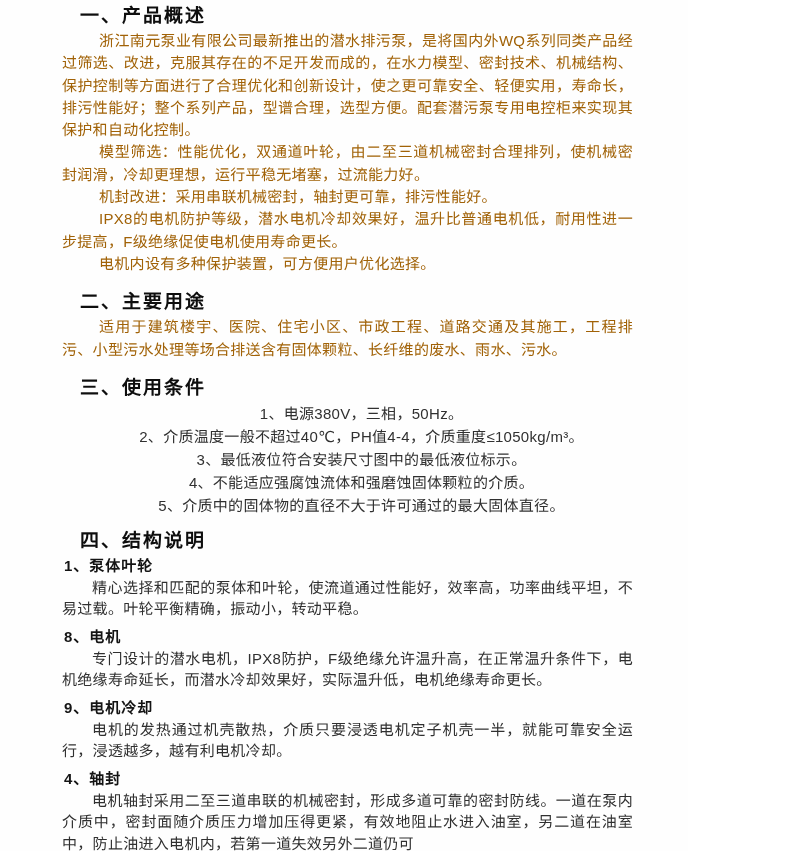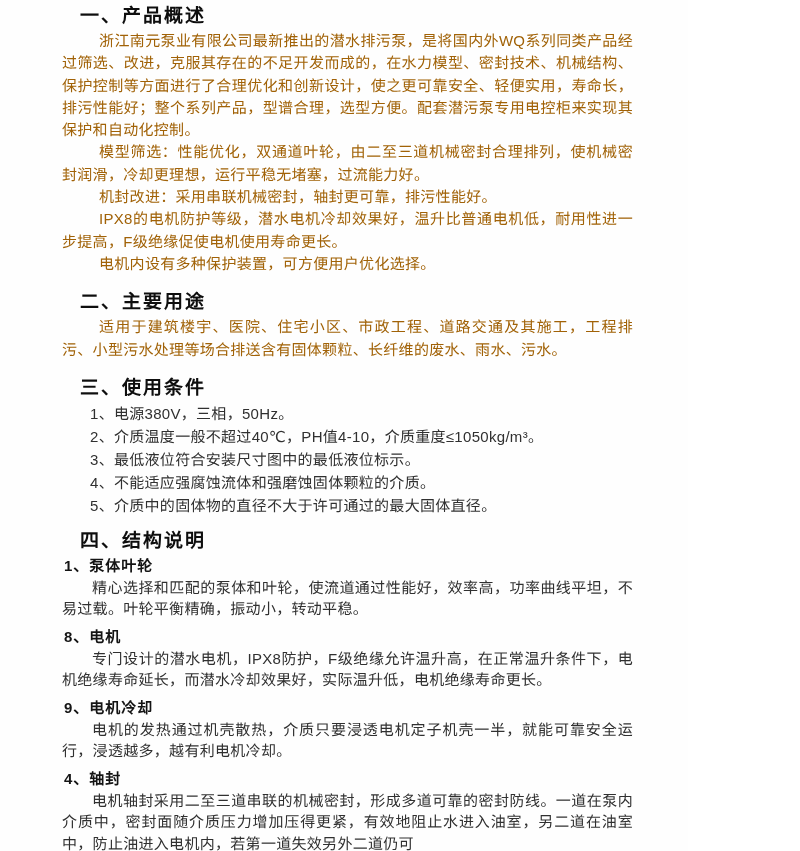--- a/index.html
+++ b/index.html
@@ -27,21 +27,21 @@
     font-size: 15px;
     line-height: 22.3px;
     letter-spacing: 0.3px;
     text-align: justify;
     text-indent: 37px;
     color: #a16207;
   }
   section.sec2 { margin-top: 15px; }
   section.sec3 { margin-top: 15px; }
   section.sec4 { margin-top: 12px; }
-  .cond-list { margin: 2px 0 8px 0; padding: 0; list-style: none; }
+  .cond-list { margin: 2px 0 8px 0; padding: 0; list-style: none; text-align: center; }
   .cond-item {
     font-size: 15px;
     line-height: 23px;
     letter-spacing: 0.3px;
     margin-left: 28px;
     color: #303030;
   }
   .subsec { margin-top: 6px; }
   .subsec:first-of-type { margin-top: 2px; }
   .sub-head {
@@ -78,21 +78,21 @@
 
   <section class="sec2">
     <h2 class="sec-title">二、主要用途</h2>
     <p class="body">适用于建筑楼宇、医院、住宅小区、市政工程、道路交通及其施工，工程排污、小型污水处理等场合排送含有固体颗粒、长纤维的废水、雨水、污水。</p>
   </section>
 
   <section class="sec3">
     <h2 class="sec-title">三、使用条件</h2>
     <ul class="cond-list">
       <li class="cond-item">1、电源380V，三相，50Hz。</li>
-      <li class="cond-item">2、介质温度一般不超过40℃，PH值4-10，介质重度≤1050kg/m³。</li>
+      <li class="cond-item">2、介质温度一般不超过40℃，PH值4-4，介质重度≤1050kg/m³。</li>
       <li class="cond-item">3、最低液位符合安装尺寸图中的最低液位标示。</li>
       <li class="cond-item">4、不能适应强腐蚀流体和强磨蚀固体颗粒的介质。</li>
       <li class="cond-item">5、介质中的固体物的直径不大于许可通过的最大固体直径。</li>
     </ul>
   </section>
 
   <section class="sec4">
     <h2 class="sec-title">四、结构说明</h2>
 
     <div class="subsec">

